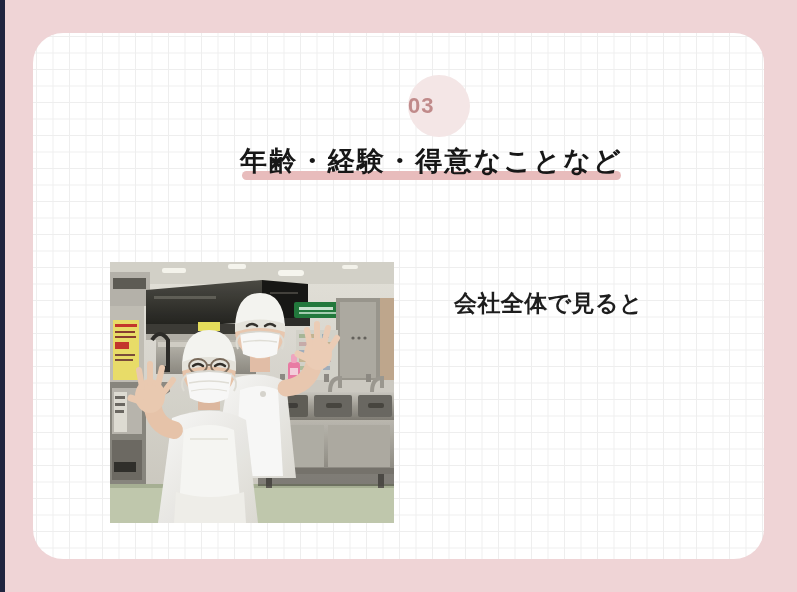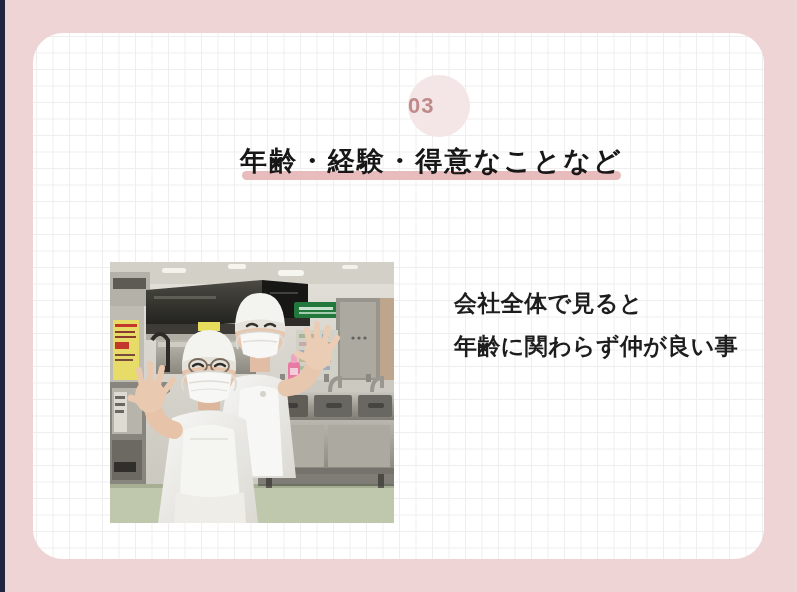--- a/index.html
+++ b/index.html
@@ -385,17 +385,16 @@
         <path d="M30 139 l-9 -3" stroke="#f1cfb6" stroke-width="7" stroke-linecap="round"></path>
 
         <path d="M66 230 q34 10 68 0 l2 31 -72 0 z" fill="#f6f5f1"></path>
 
         <rect x="0" y="0" width="284" height="261" fill="#6b5a45" opacity="0.05"></rect>
       </svg>
     </div>
 
     <div id="body-copy">
       <div class="body-line">会社全体で見ると</div>
-      <div class="body-line">年齢に関わらず仲が良い事</div>
     </div>
 
   </div>
 </div>
 
 </body></html>

